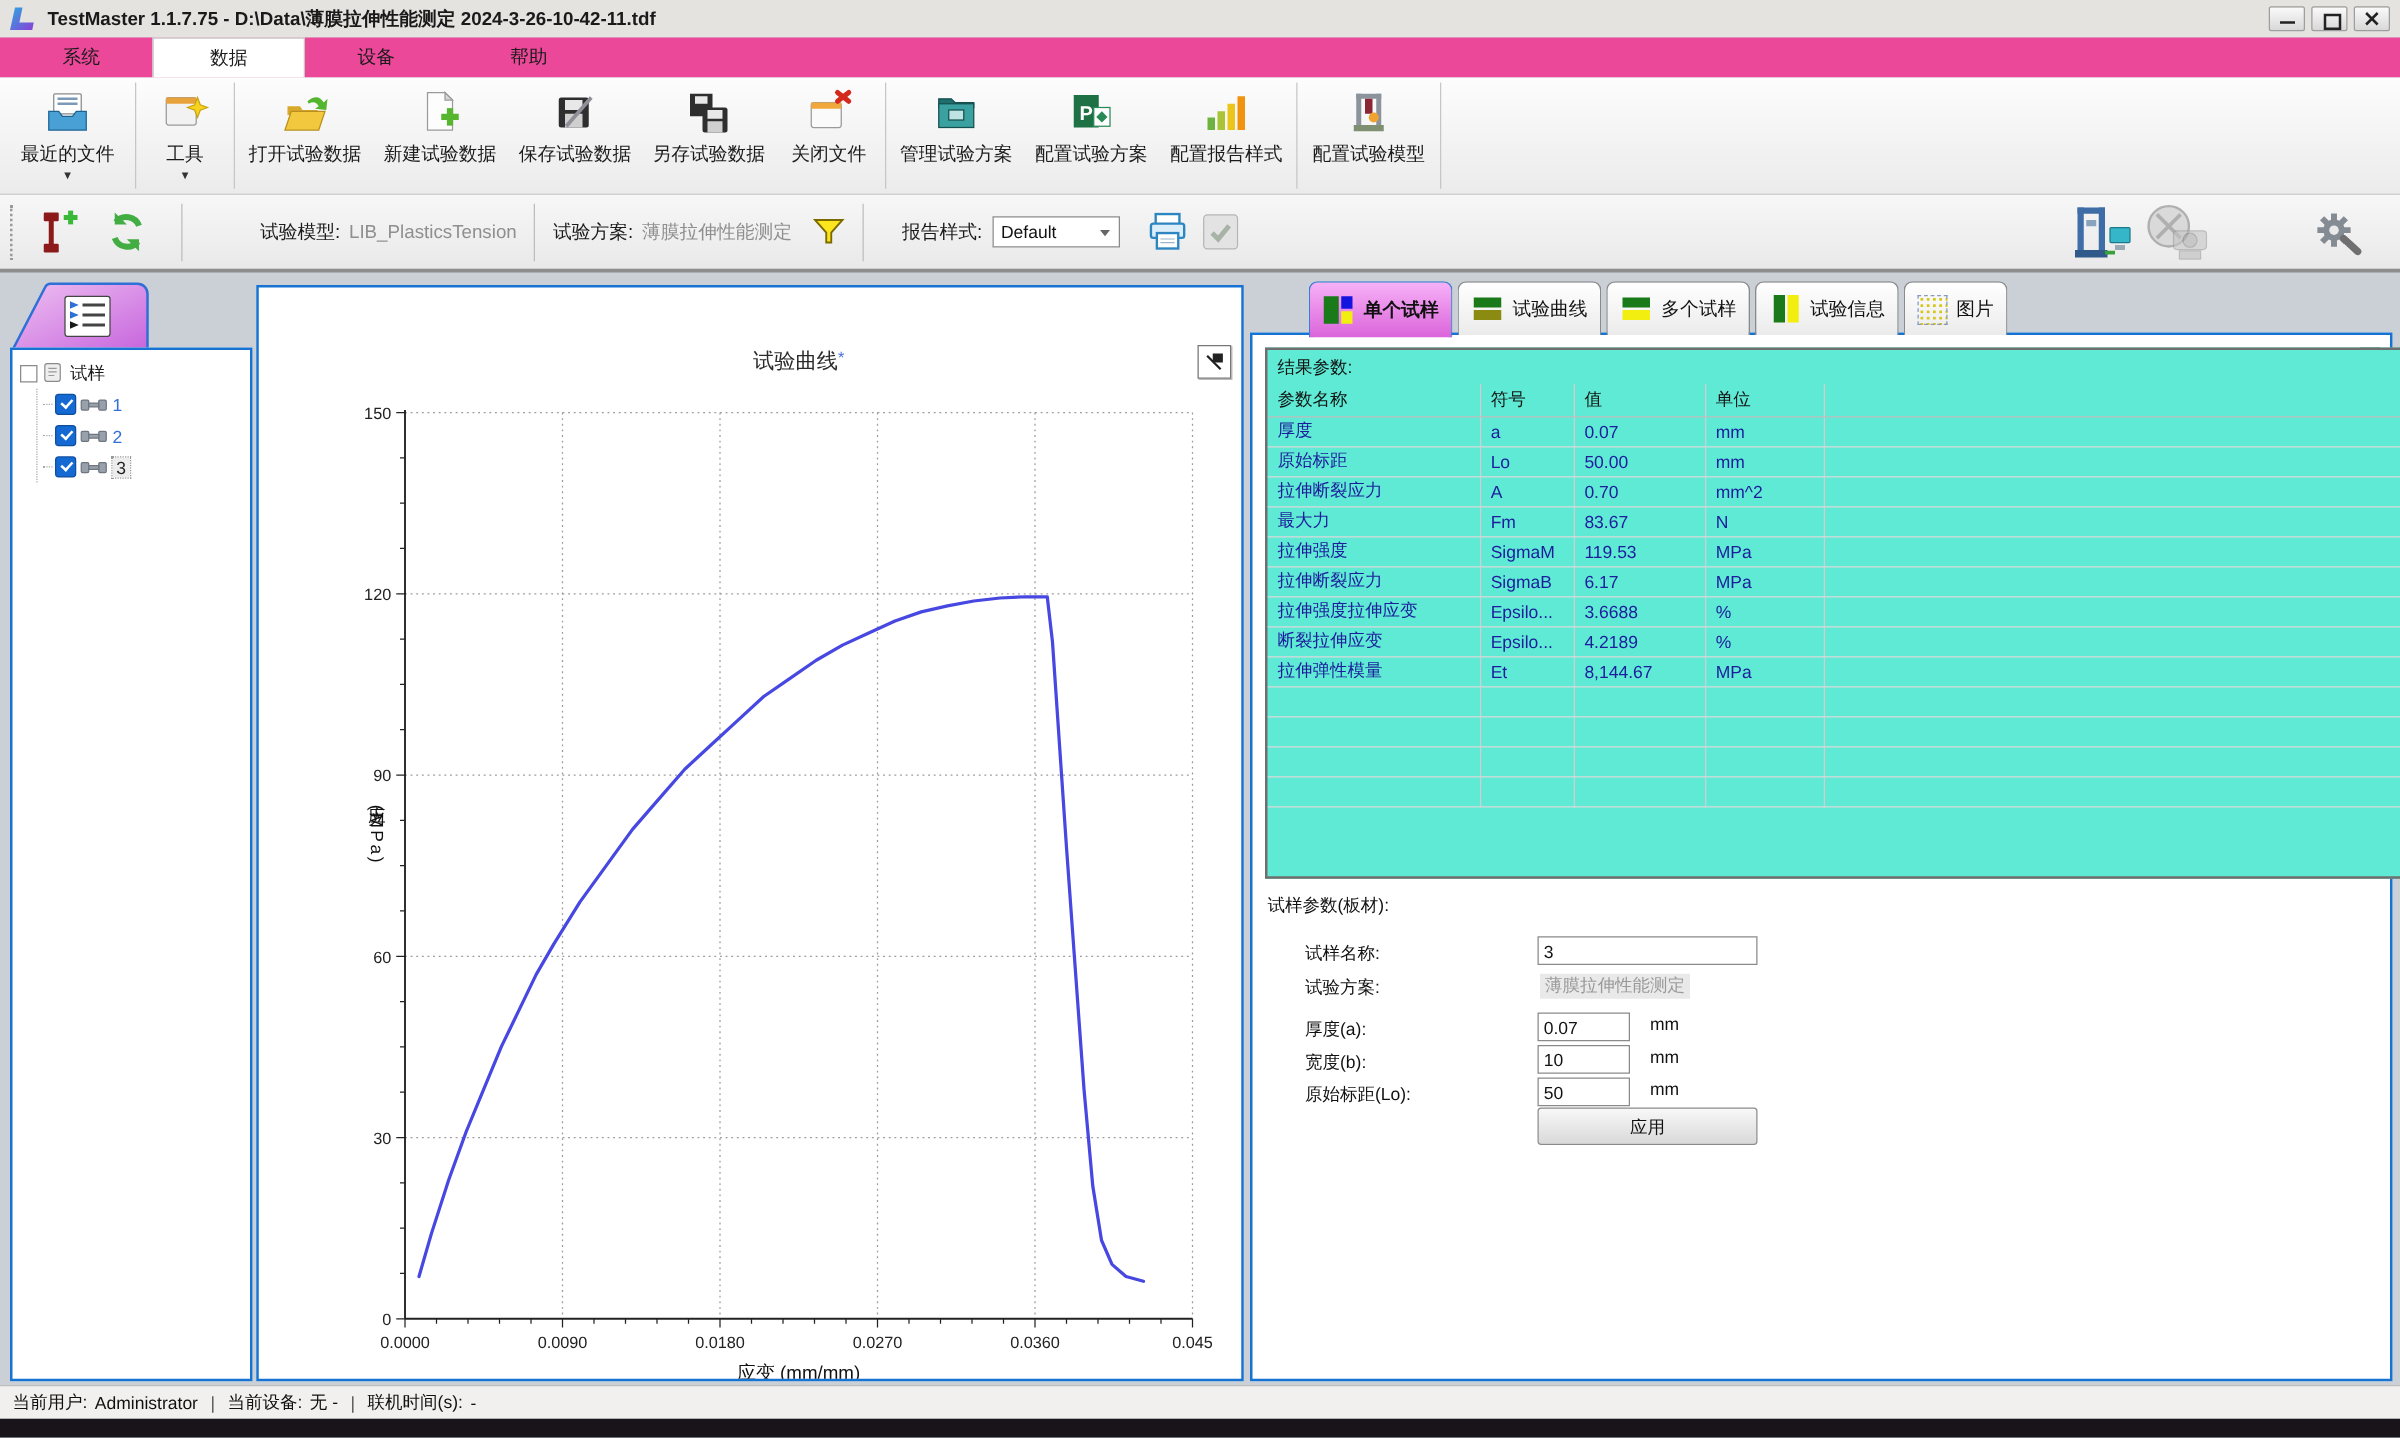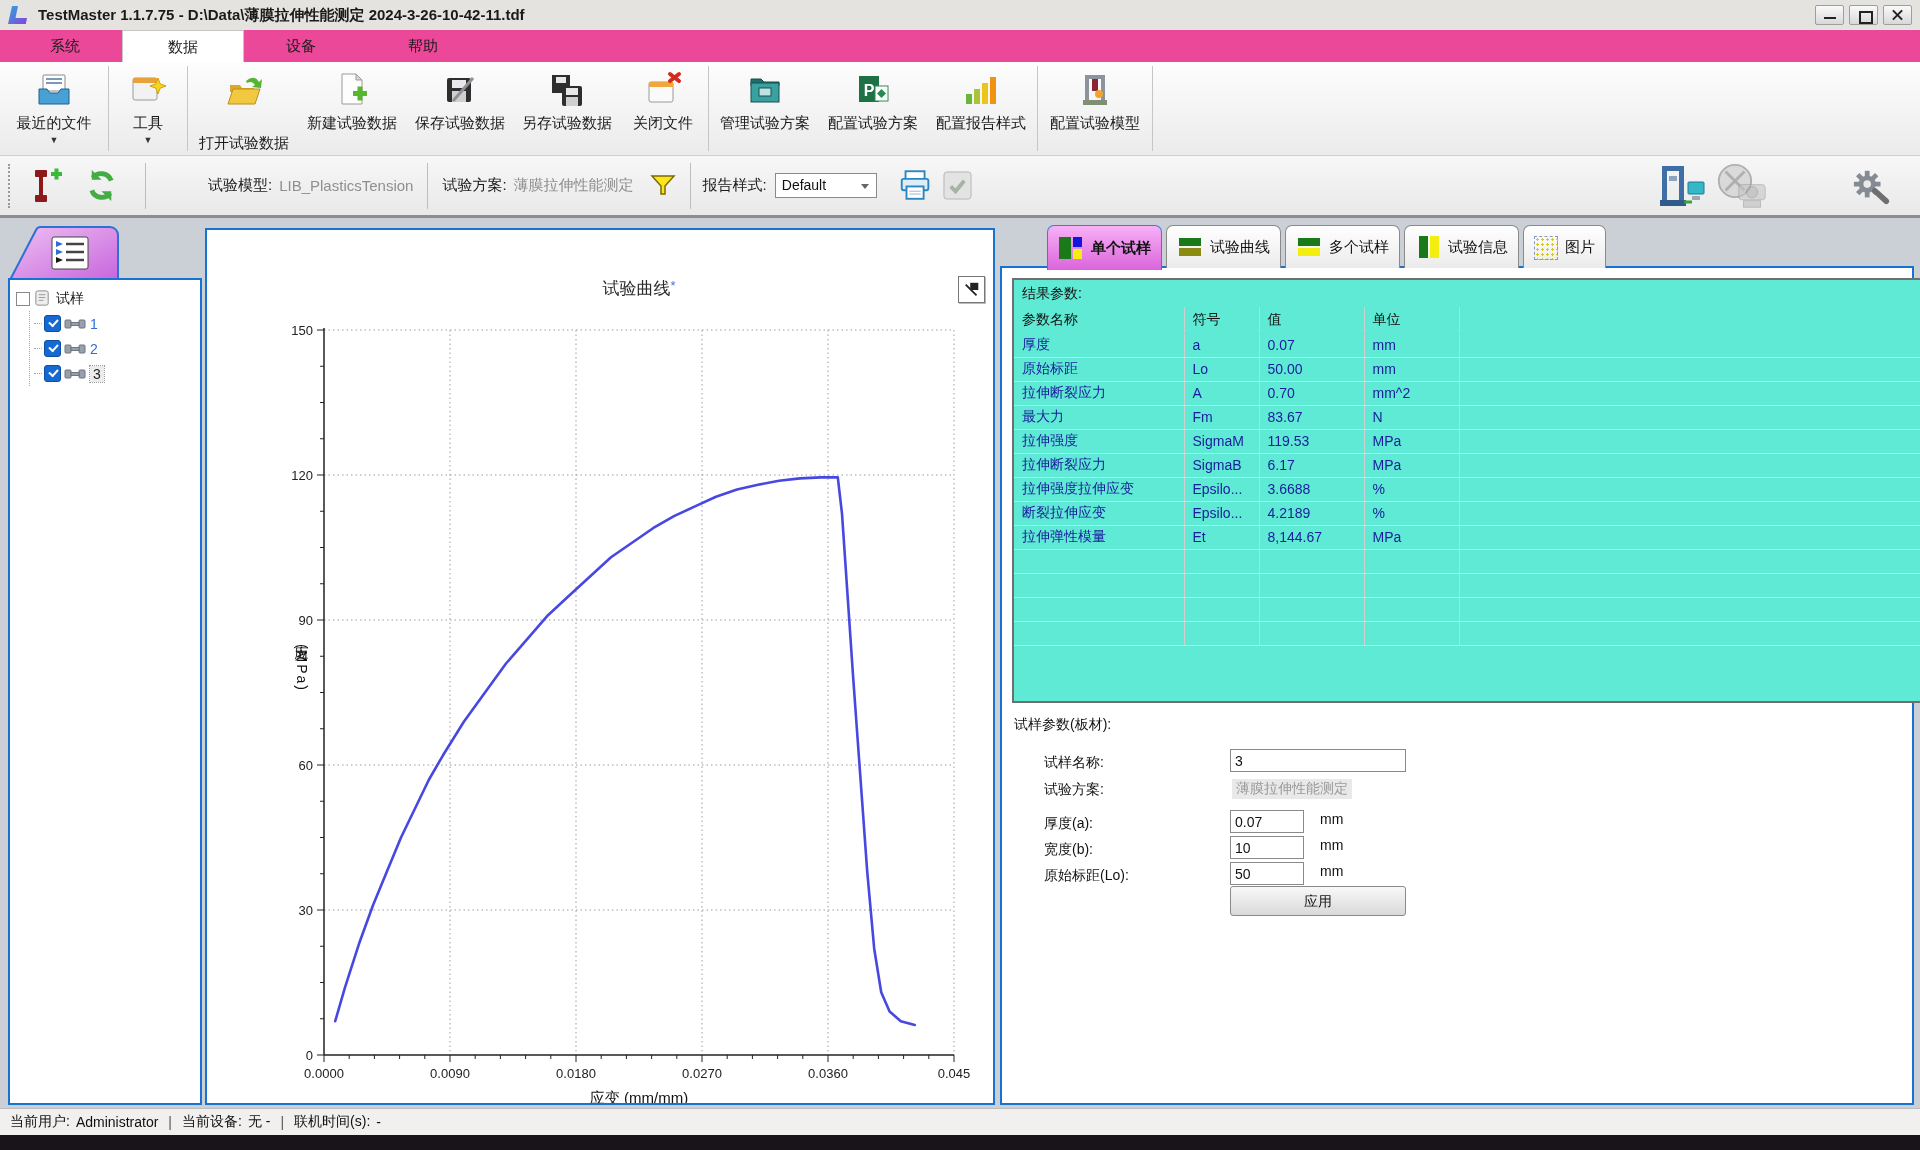--- a/index.html
+++ b/index.html
@@ -193,21 +193,21 @@
         <rect x="5" y="8" width="24" height="22" rx="2" fill="#f2f2f2" stroke="#9a9a9a"></rect>
         <rect x="5" y="8" width="24" height="5" fill="#e8a23c"></rect>
         <path d="M30 8 l2.2 5.8 5.8 2.2 -5.8 2.2 -2.2 5.8 -2.2 -5.8 -5.8 -2.2 5.8 -2.2z" fill="#f7d21e" stroke="#c9a40f"></path>
       </svg>
     </span>
     <span class="tb-label">工具</span>
     <span class="tb-dd">▼</span>
   </div>
   <div class="tb-sep"></div>
 
-  <div class="tbtn" style="width:108px;gap:20px;">
+  <div class="tbtn" style="width:108px;">
     <span class="tb-ico">
       <svg viewBox="0 0 40 40" width="40" height="40">
         <path d="M22 11 q8 -7 13 1 l3 -3 -1 9 -9 -1 3 -2 q-3 -5 -8 -2z" fill="#54b52e"></path>
         <path d="M6 15 h10 l2 3 h12 v4 H6z" fill="#d9a92c"></path>
         <path d="M4 34 l5 -15 h27 l-5 15z" fill="#f2c83e" stroke="#b8901f"></path>
       </svg>
     </span>
     <span class="tb-label">打开试验数据</span>
   </div>
 
@@ -353,21 +353,21 @@
   <span class="cb-label" style="margin-left:14px;">试验方案:</span>
   <span class="cb-value">薄膜拉伸性能测定</span>
   <span style="margin-left:16px;cursor:pointer;">
     <svg viewBox="0 0 26 24" width="26" height="24">
       <path d="M2 2 h22 l-9 10 v8 h-4 v-8z" fill="#fce51c" stroke="#7a6a00" stroke-width="1.5"></path>
     </svg>
   </span>
 
   <div class="cb-sep" style="margin-left:14px;"></div>
 
-  <span class="cb-label" style="margin-left:12px;">报告样式:</span>
+  <span class="cb-label" style="margin-left:31px;">报告样式:</span>
   <div class="report-select">Default</div>
 
   <div style="margin-left:20px;cursor:pointer;">
     <svg viewBox="0 0 40 36" width="38" height="35">
       <rect x="9" y="3" width="20" height="9" fill="#fff" stroke="#2e86c1" stroke-width="2"></rect>
       <rect x="5" y="11" width="28" height="12" rx="2" fill="#ddeefb" stroke="#2e86c1" stroke-width="2"></rect>
       <rect x="10" y="19" width="18" height="13" fill="#fff" stroke="#2e86c1" stroke-width="2"></rect>
       <line x1="13" y1="24" x2="25" y2="24" stroke="#9ab4c8"></line>
       <line x1="13" y1="27" x2="25" y2="27" stroke="#9ab4c8"></line>
     </svg>

